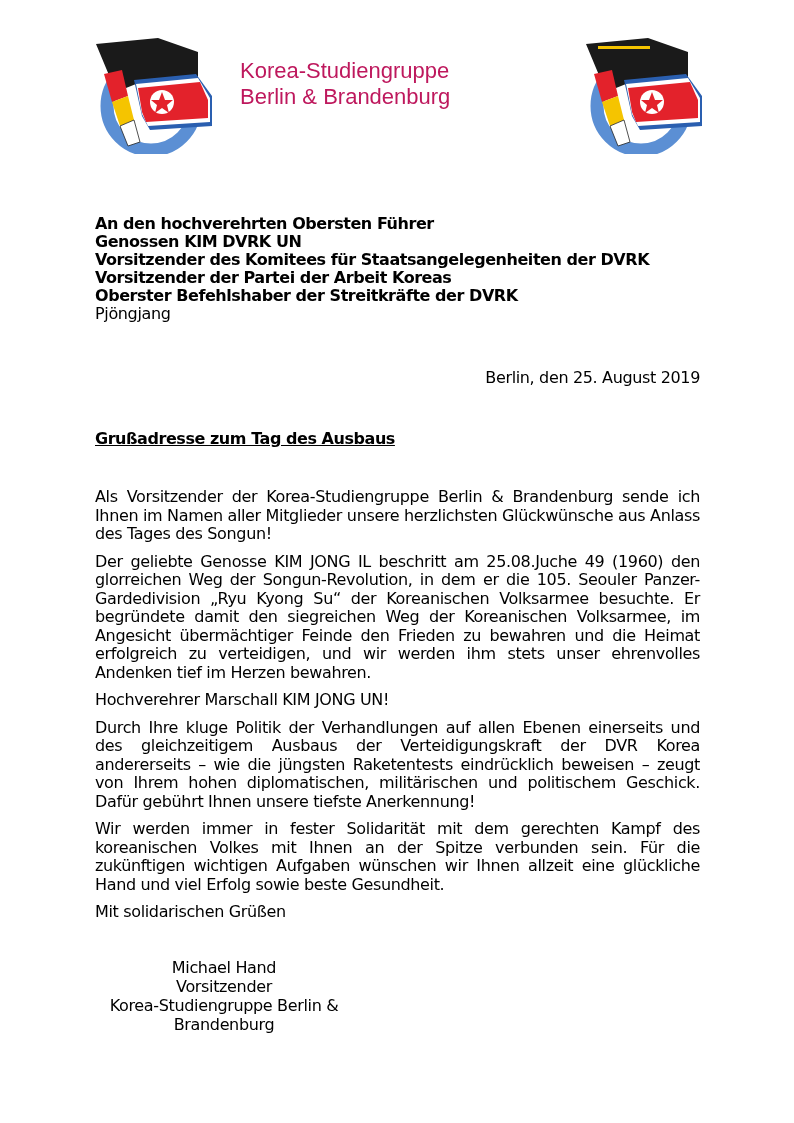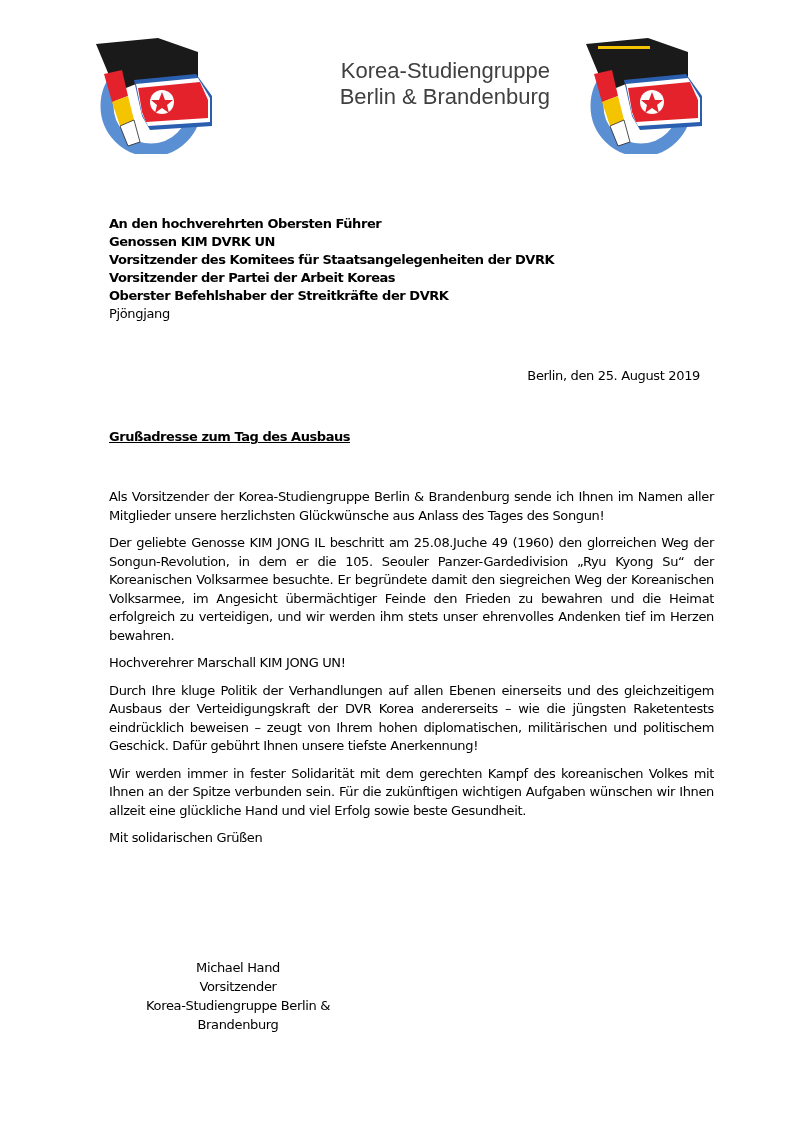--- a/index.html
+++ b/index.html
@@ -1,23 +1,23 @@
 <!DOCTYPE html>
 <html><head>
 <meta charset="utf-8">
 <style>
   html, body { margin:0; padding:0; background:#ffffff; }
   body { width:794px; height:1123px; position:relative; overflow:hidden;
          font-family:"Liberation Sans", sans-serif; color:#000; }
   .logo { position:absolute; width:130px; height:120px; }
   .logo-left { left:86px; top:34px; }
   .logo-right { left:576px; top:34px; }
-  .header-title { position:absolute; left:240px; width:310px; top:58px; text-align:right;
-                  font-family:"Liberation Sans", sans-serif; font-size:22px; line-height:26px; color:#404040; }
-  .doc { font-family:"DejaVu Sans", sans-serif; font-size:13px; letter-spacing:-0.35px;margin-left:14px; }
+  .header-title { position:absolute; left:240px; width:310px; top:58px; text-align:left;
+                  font-family:"Liberation Sans", sans-serif; font-size:22px; line-height:26px; color:#be185d; }
+  .doc { font-family:"DejaVu Sans", sans-serif; font-size:16px; letter-spacing:-0.35px; }
   .addr { position:absolute; left:95px; top:215px; line-height:18px; }
   .addr .b { font-weight:bold; letter-spacing:-0.45px; }
   .date { position:absolute; right:94px; top:368px; }
   .subject { position:absolute; left:95px; top:429px; font-weight:bold; text-decoration:underline; letter-spacing:-0.45px; }
   .body { position:absolute; left:95px; width:605px; top:488px; line-height:18.5px; }
   .body p { margin:0 0 9px 0; text-align:justify; }
   .sig { position:absolute; left:95px; top:958px; line-height:19px; }
   .sig div { text-align:center; width:258px; }
 </style>
 </head>

